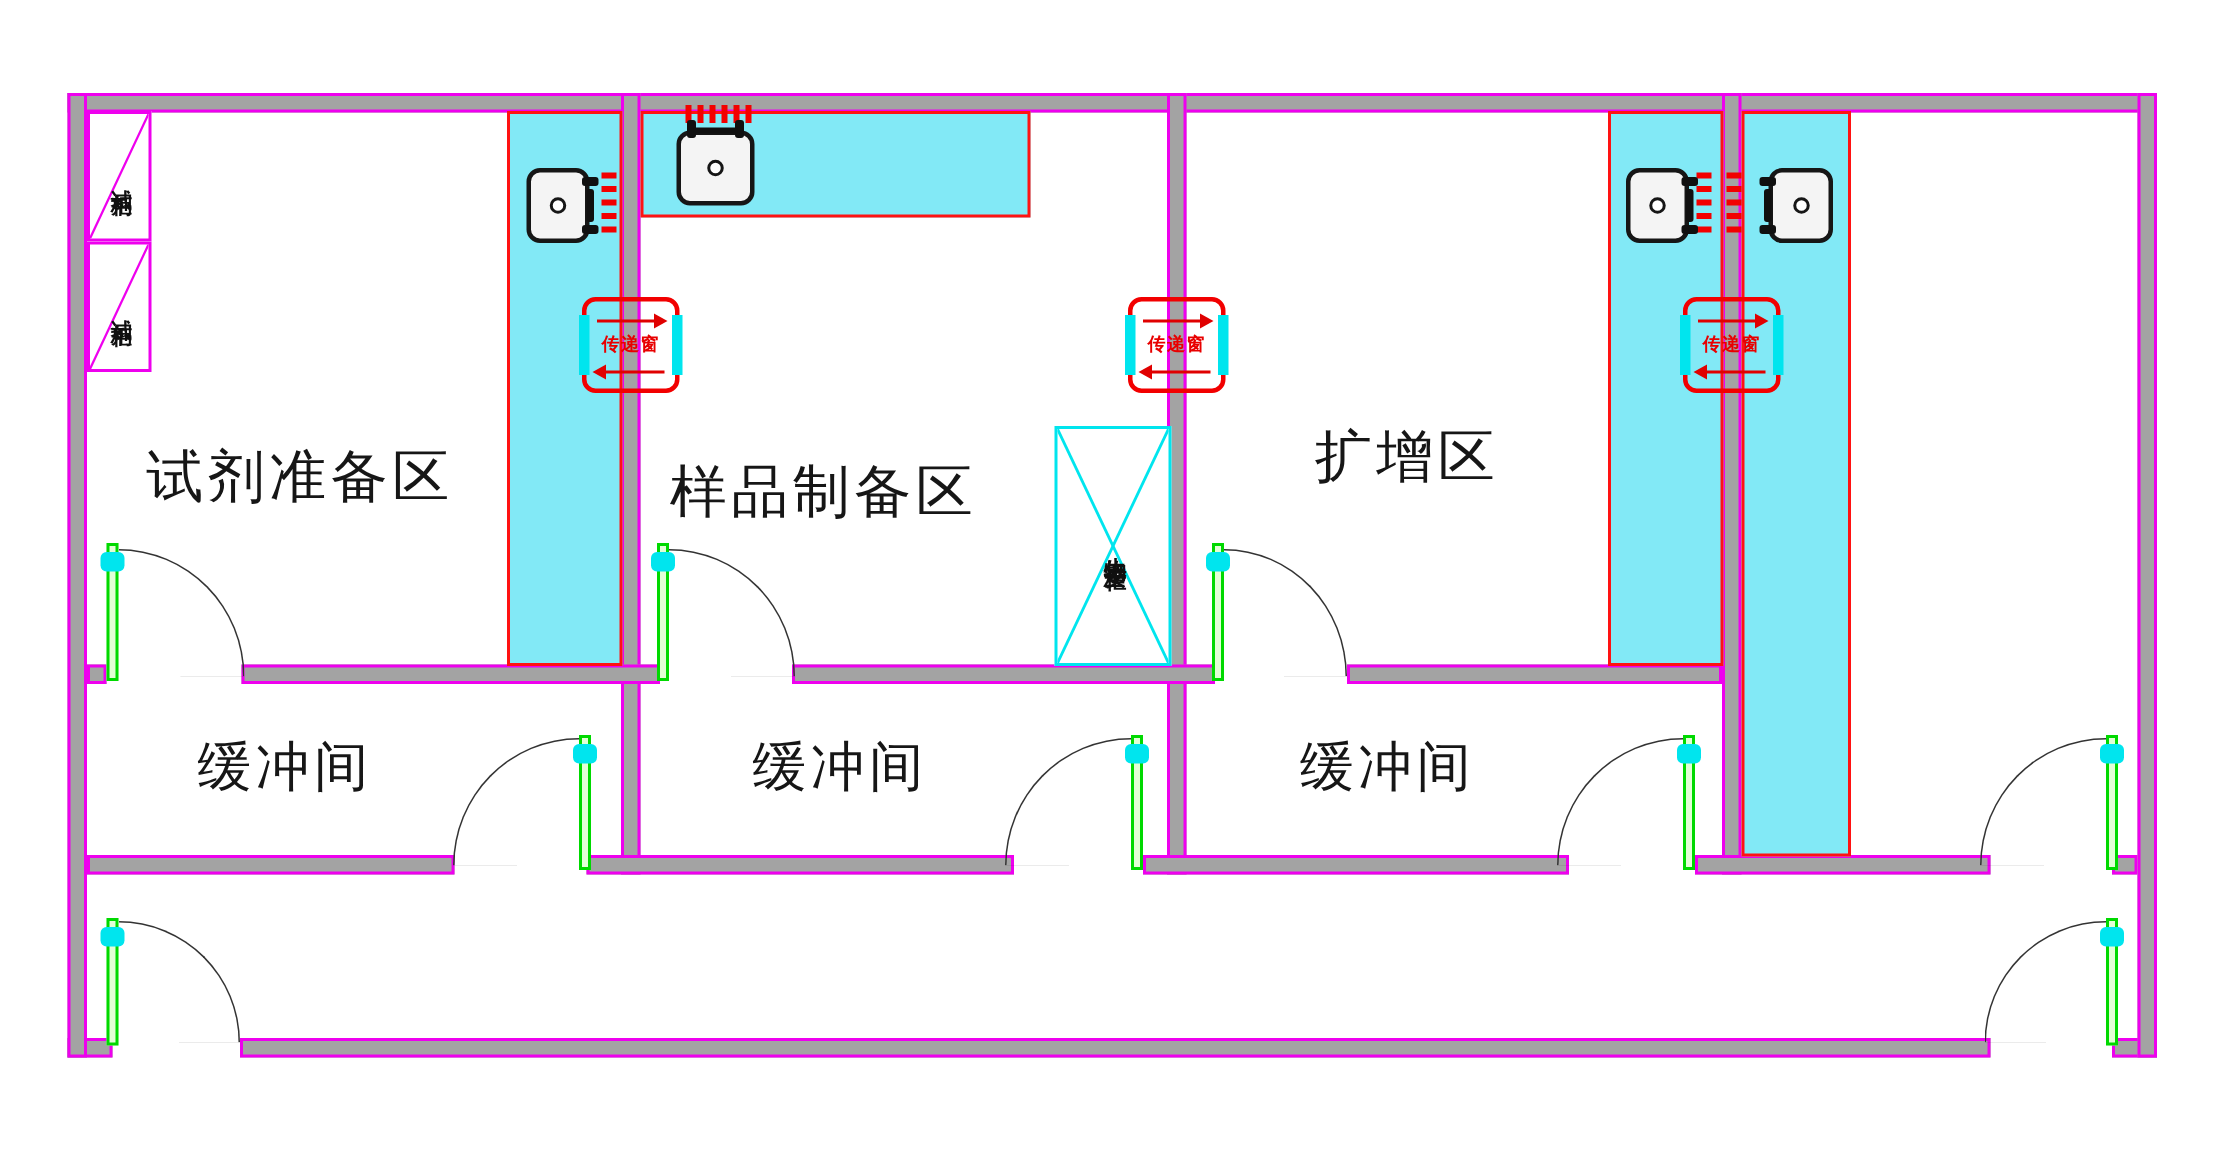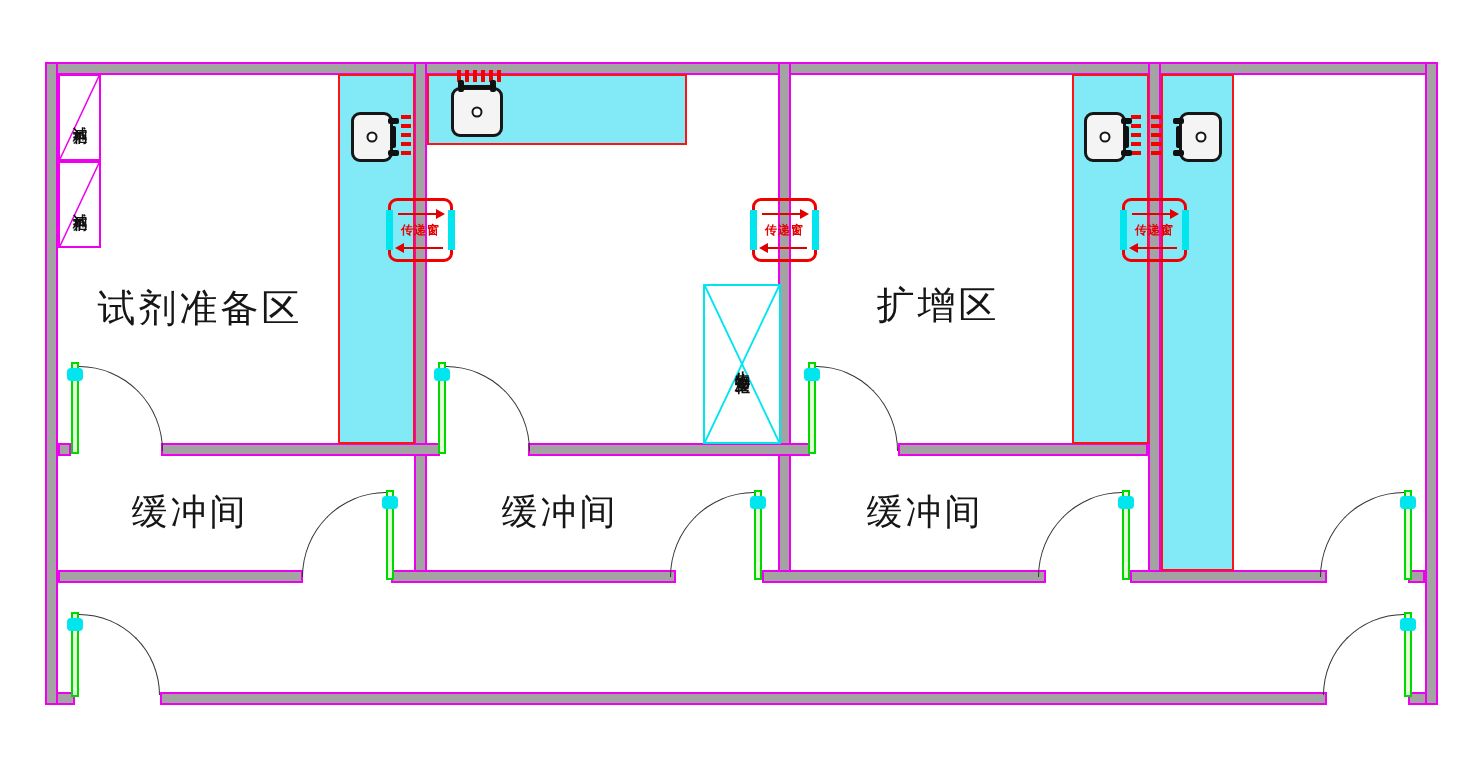--- a/index.html
+++ b/index.html
@@ -170,18 +170,19 @@
     <div class="abs arc tl" style="left: 1038px; top: 492px; width: 84px; height: 85px;"></div>
     <div class="abs leaf" style="left: 1404px; top: 490px; width: 8px; height: 90px;"></div>
     <div class="abs cap" style="left: 1400px; top: 496px; width: 16px; height: 13px;"></div>
     <div class="abs arc tl" style="left: 1320px; top: 492px; width: 84px; height: 85px;"></div>
     <div class="abs leaf" style="left: 71px; top: 612px; width: 8px; height: 85px;"></div>
     <div class="abs cap" style="left: 67px; top: 618px; width: 16px; height: 13px;"></div>
     <div class="abs arc tr" style="left: 79px; top: 614px; width: 81px; height: 81px;"></div>
     <div class="abs leaf" style="left: 1404px; top: 612px; width: 8px; height: 85px;"></div>
     <div class="abs cap" style="left: 1400px; top: 618px; width: 16px; height: 13px;"></div>
     <div class="abs arc tl" style="left: 1323px; top: 614px; width: 81px; height: 81px;"></div>
-    <div class="abs room-label" style="left: 200px; top: 308px; font-size: 38px;">试剂准备区</div>
+    <div class="abs room-label" style="left: 200px; top: 318px; font-size: 38px;">试剂准备区</div>
+    <div class="abs room-label" style="left: 549px; top: 328px; font-size: 38px;">样品制备区</div>
     <div class="abs room-label" style="left: 938px; top: 305px; font-size: 38px;">扩增区</div>
     <div class="abs room-label" style="left: 190px; top: 512px; font-size: 36px;">缓冲间</div>
     <div class="abs room-label" style="left: 560px; top: 512px; font-size: 36px;">缓冲间</div>
     <div class="abs room-label" style="left: 925px; top: 512px; font-size: 36px;">缓冲间</div>
   </div>
 
 </body></html>

